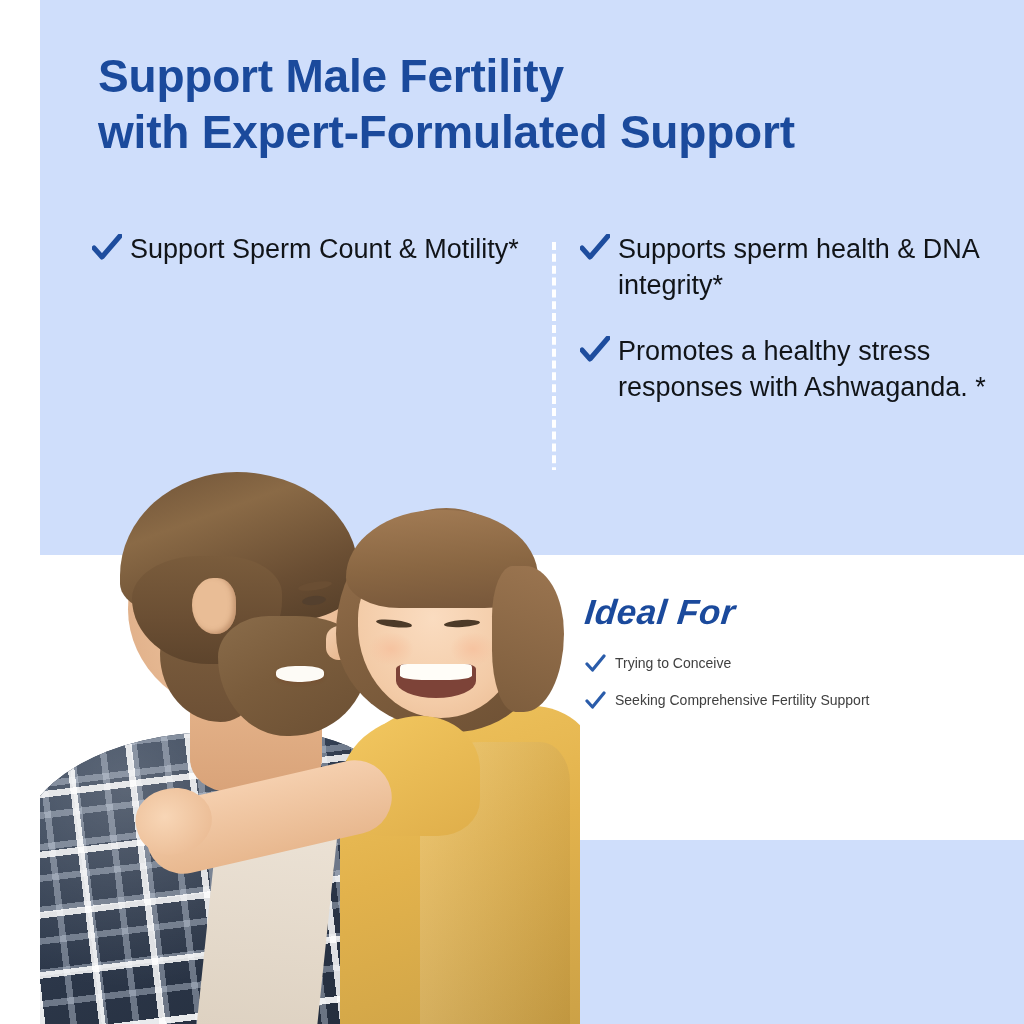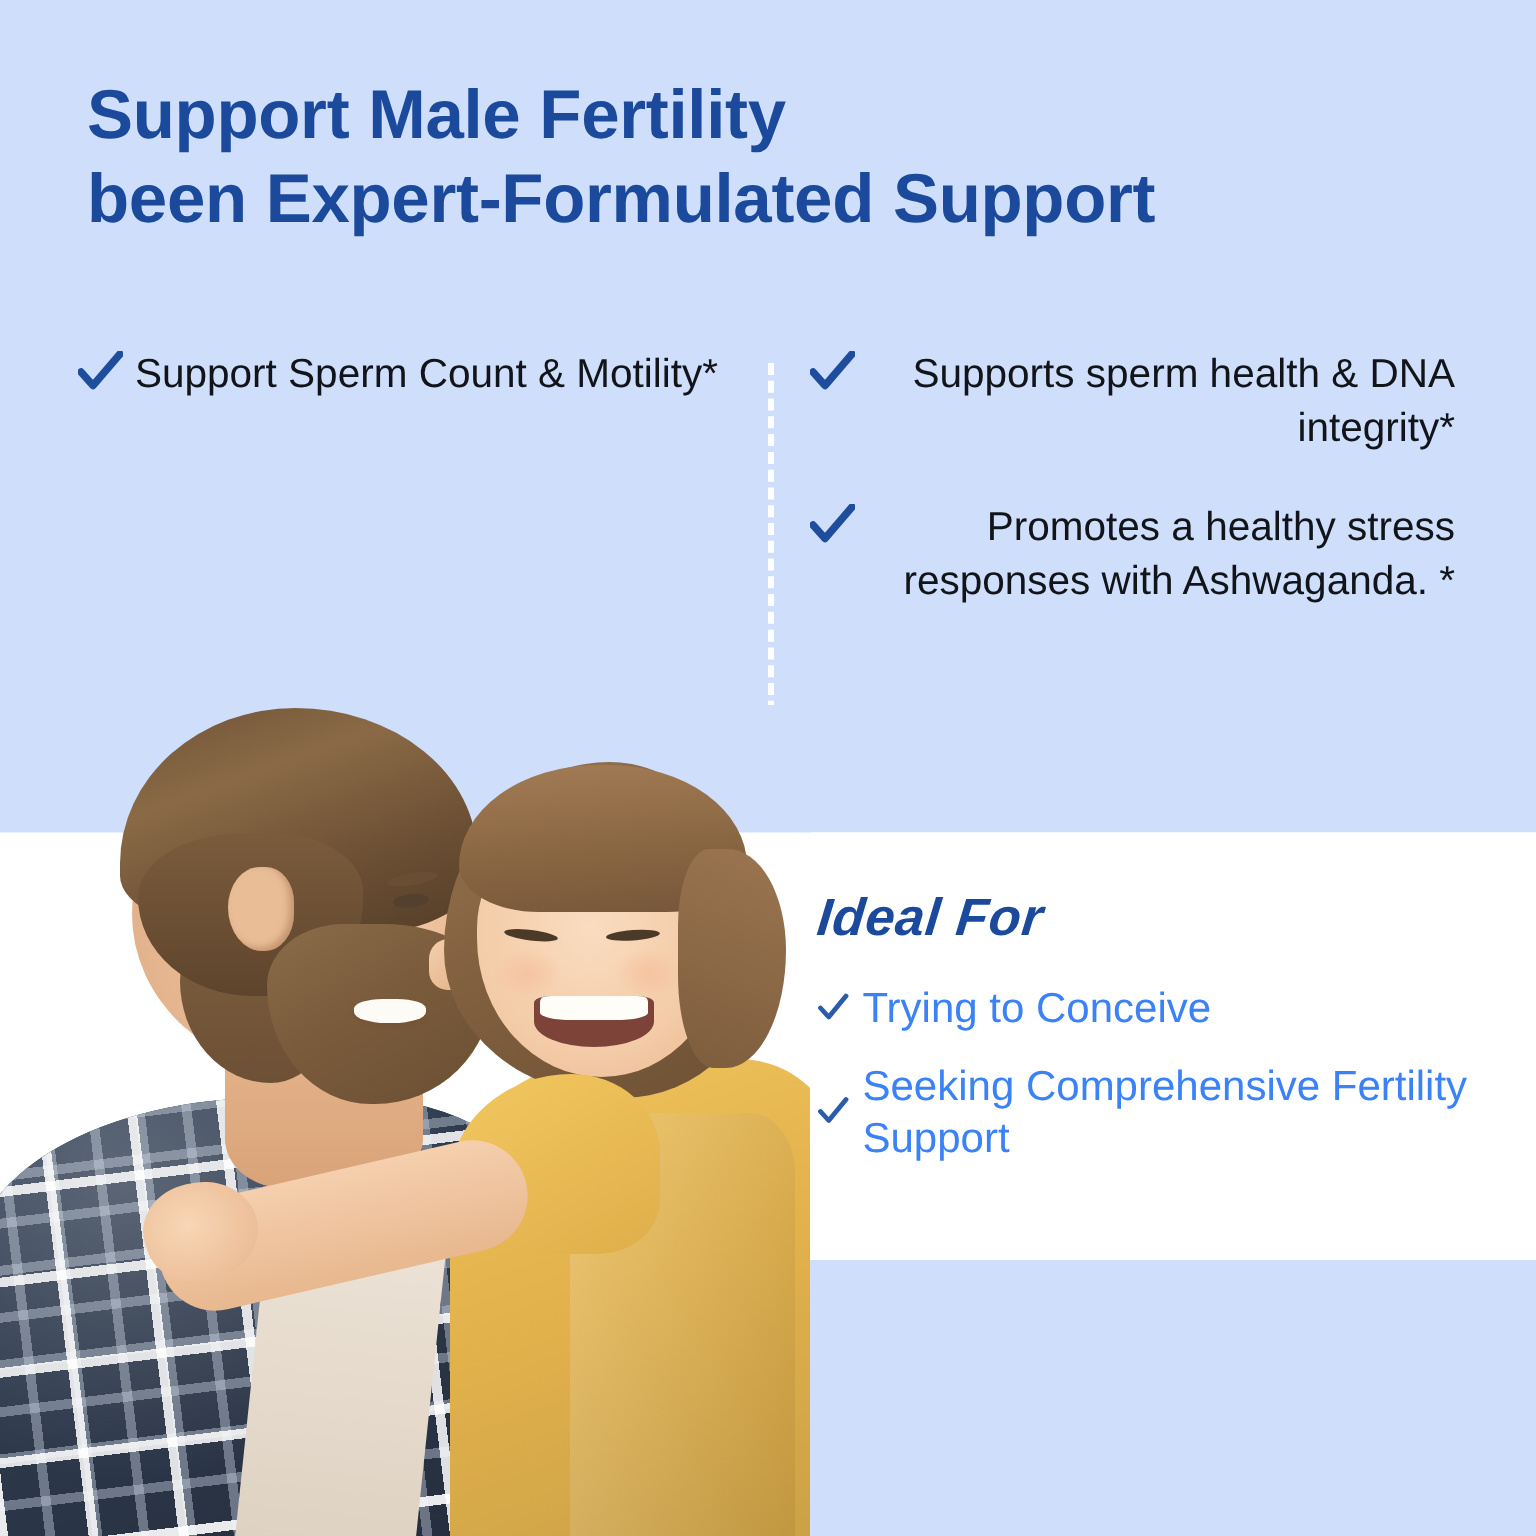--- a/index.html
+++ b/index.html
@@ -4,41 +4,41 @@
 <style>
   * { margin:0; padding:0; box-sizing:border-box; }
   html,body { width:1024px; height:1024px; }
   body {
     font-family:"Liberation Sans", sans-serif;
     background:#ffffff;
     position:relative;
     overflow:hidden;
   }
 
-  #page { position:absolute; inset:0; width:964px; height:1024px; }
+  #page { position:absolute; inset:0; width:964px; height:1024px;margin-left:40px; }
 
   
   .band-top    { position:absolute; left:0; top:0;    width:1024px; height:555px; background:#cfdefb; }
   .band-white  { position:absolute; left:0; top:555px;width:1024px; height:285px; background:#ffffff; }
   .band-bottom { position:absolute; left:0; top:840px;width:1024px; height:184px; background:#cfdefb; }
 
   
   .headline {
     position:absolute; left:58px; top:48px; width:900px;
     color:#1b4a9c; font-size:46px; font-weight:bold;
     line-height:1.22; letter-spacing:-0.2px;
   }
   .headline .hl-line { display:block; white-space:nowrap; }
 
   
   .benefits { position:absolute; left:0; top:232px; width:1024px; height:270px; }
   .bcol { position:absolute; top:0; width:430px; }
   .bcol.left  { left:52px; }
   .bcol.right { left:540px; }
-  .bitem { display:flex; align-items:flex-start; margin-bottom:30px;text-align:right; }
+  .bitem { display:flex; align-items:flex-start; margin-bottom:30px; }
   .bitem .tick {
     flex:0 0 auto; width:38px; padding-top:2px;
     color:#1e4d9e; line-height:1;
   }
   .bitem .tick svg { display:block; width:30px; height:28px; }
   .bitem .btxt {
     color:#111418; font-size:27px; line-height:1.33; font-weight:400;
   }
 
   .divider {
@@ -222,40 +222,40 @@
   
   .ideal { position:absolute; left:545px; top:592px; width:460px; }
   .ideal-title {
     color:#1b4a9c; font-size:35px; font-weight:bold; font-style:italic;
     letter-spacing:0.5px; margin-bottom:22px;
     transform:skewX(-6deg); transform-origin:left center;
   }
   .ideal-item { display:flex; align-items:center; margin-bottom:17px; }
   .ideal-item .tick { flex:0 0 auto; width:30px; color:#2a5caa; }
   .ideal-item .tick svg { display:block; width:21px; height:20px; }
-  .ideal-item .itxt { color:#3b82f6; font-size:28px; line-height:1.25; }
+  .ideal-item .itxt { color:#404040; font-size:14px; line-height:1.25; }
 
   
   .disclaimer {
     position:absolute; left:545px; top:888px; width:450px;
     color:#15181c; font-size:15.5px; line-height:1.62;
   }
 </style>
 </head>
 <body>
 
 <div id="page">
 
   <div class="band-top"></div>
   <div class="band-white"></div>
   <div class="band-bottom"></div>
 
   <div class="headline">
     <span class="hl-line">Support Male Fertility</span>
-    <span class="hl-line">been Expert-Formulated Support</span>
+    <span class="hl-line">with Expert-Formulated Support</span>
   </div>
 
   <div class="benefits">
 
     <div class="bcol left">
       <div class="bitem">
         <span class="tick">
           <svg viewBox="0 0 30 28">
               <path d="M2 14 L10 23 L28 2" fill="none" stroke="currentColor" stroke-width="5" stroke-linecap="round" stroke-linejoin="round"></path>
             </svg>

